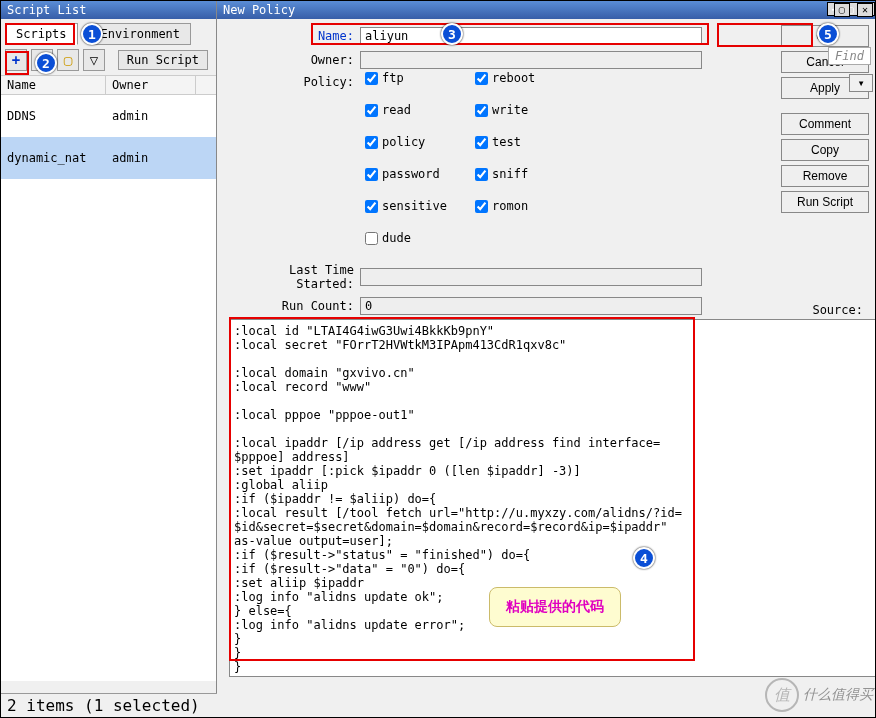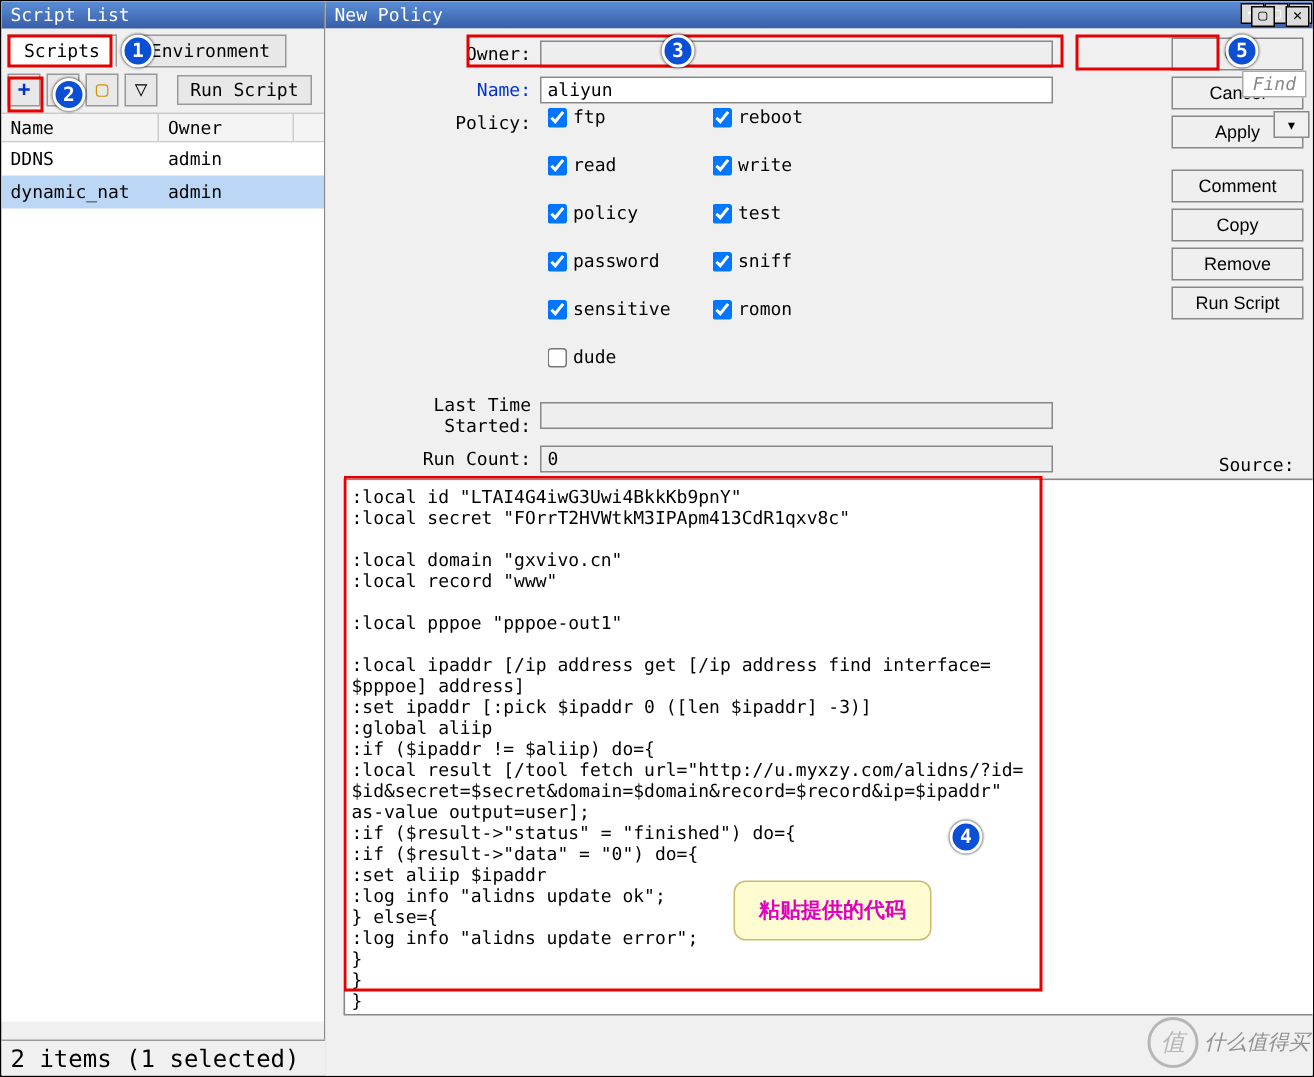--- a/index.html
+++ b/index.html
@@ -6,21 +6,21 @@
 body {
   font-family: "SimSun", "宋体", monospace, sans-serif;
   font-size: 12px;
   background: #fff;
   width: 876px;
   height: 718px;
   position: relative;
   overflow: hidden;
   border: 1px solid #000;
 }
-.outer { position: relative; width: 100%; height: 100%; background: #fff; }
+.outer { position: relative; width: 100%; height: 100%; background: #fff; border-radius: 25px; }
 .titlebar {
   height: 18px;
   background: linear-gradient(#5a8dd6, #375ea8);
   color: #fff;
   display: flex;
   align-items: center;
   padding-left: 6px;
   font-size: 12px;
   position: relative;
 }
@@ -73,21 +73,21 @@
 .tbtn.red { color: #cc0000; }
 .tbtn.yellow { color: #cc9900; }
 .runbtn {
   border: 1px solid #999; background: #e8e8e8;
   padding: 2px 8px; margin-left: auto; margin-right: 4px; cursor:pointer;
 }
 .list-head { display: flex; background: #f4f4f4; border-bottom: 1px solid #ccc; }
 .list-head div { padding: 2px 6px; border-right: 1px solid #ccc; font-size: 12px; }
 .list-body { background: #fff; height: calc(100% - 130px); overflow:auto; }
 .list-row { display: flex; padding: 1px 0; }
-.list-row div { padding: 3px 6px; font-size: 12px; }
+.list-row div { padding: 13px 6px; font-size: 12px; }
 .list-row.sel { background: #bcd6f5; }
 .col-name { width: 105px; }
 .col-owner { width: 90px; }
 .status { position: absolute; left: 0; bottom: 0; width: 216px; border-top: 1px solid #999; padding: 2px 6px; background: #f0f0f0; font-size: 16px; }
 
 
 .dlg-body { padding: 8px 8px 8px 8px; position: relative; height: calc(100% - 18px); background: #f0f0f0; }
 .formrow { display: flex; align-items: center; margin-bottom: 6px; }
 .formrow .lbl { width: 135px; text-align: right; padding-right: 6px; font-size: 12px; }
 .formrow .lbl.blue { color: #0033cc; }
@@ -204,26 +204,26 @@
       <span>New Policy</span>
       <div class="wbtns">
         <div class="wbtn">━</div>
         <div class="wbtn">▢</div>
         <div class="wbtn">✕</div>
       </div>
     </div>
     <div class="dlg-body">
 
       <div class="formrow">
+        <div class="lbl blue">Name:</div>
+        <input type="text" style="width: 342px;" value="aliyun">
+      </div>
+      <div class="formrow">
         <div class="lbl">Owner:</div>
         <input type="text" style="width: 342px; background: rgb(238, 238, 238);" value="">
-      </div>
-      <div class="formrow">
-        <div class="lbl blue">Name:</div>
-        <input type="text" style="width: 342px;" value="aliyun">
       </div>
       <div class="formrow" style="align-items:flex-start">
         <div class="lbl">Policy:</div>
       </div>
       <div class="policy-grid" style="margin-top:-24px;">
         <label class="cbx">
             <input type="checkbox" checked="" style="">
             <span>ftp</span>
           </label>
         <label class="cbx">

